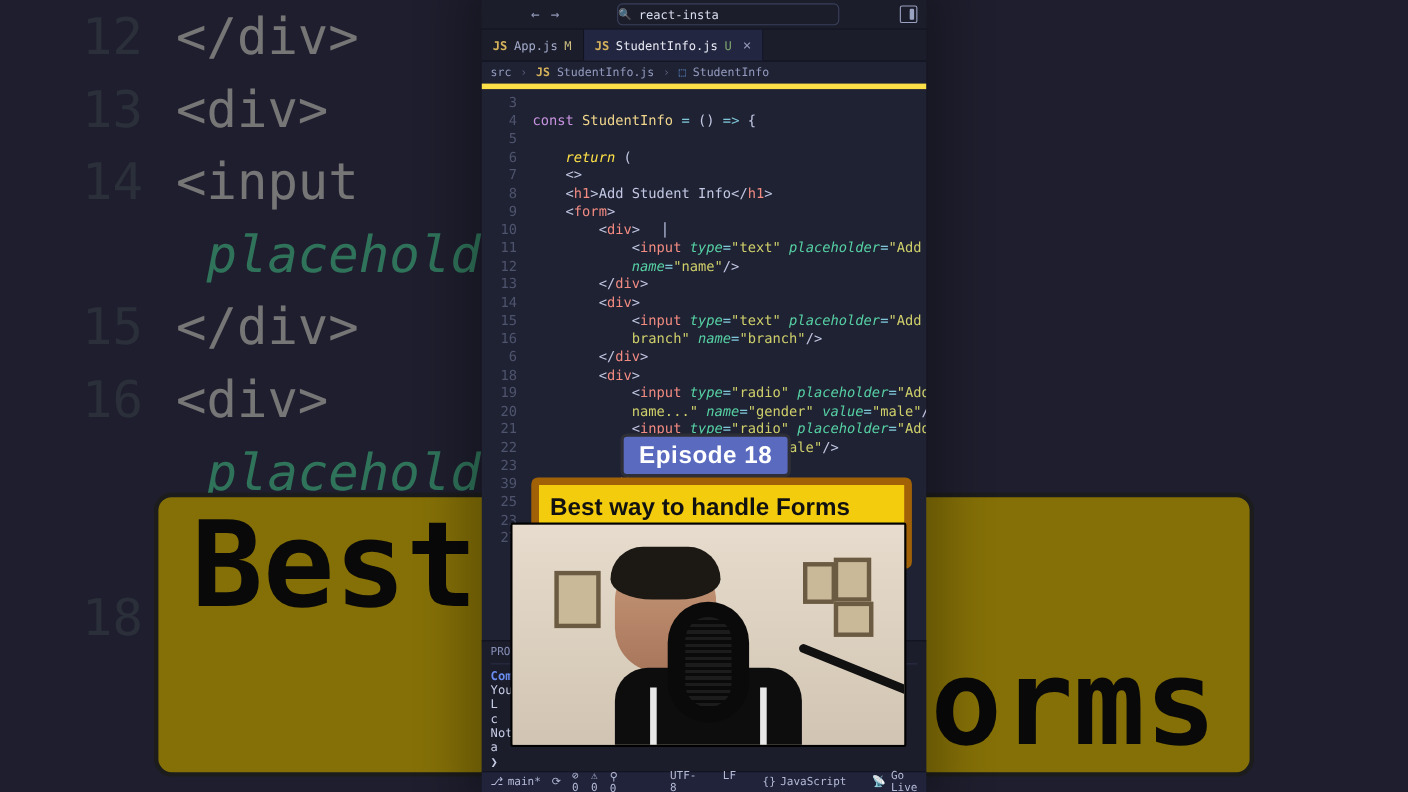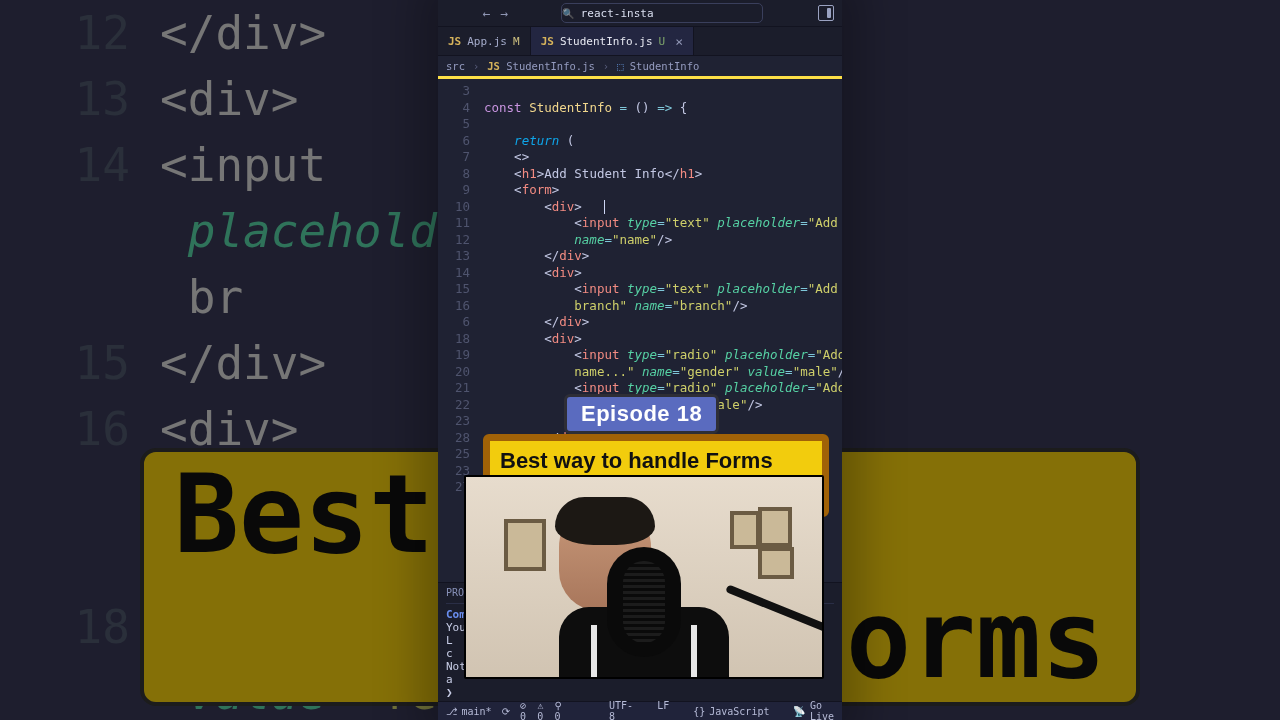--- a/index.html
+++ b/index.html
@@ -25,26 +25,26 @@
   .searchbox::before{content:"\1F50D";font-size:10px;opacity:.7;}
   .panel-icon{width:14px;height:14px;border:1px solid currentColor;border-radius:2px;display:inline-block;color:#9aa2c1;margin-left:10px;position:relative;}
   .panel-icon::after{content:"";position:absolute;right:2px;top:2px;bottom:2px;width:4px;background:currentColor;border-radius:1px;}
   .tabs { display:flex; height:28px; background:#1b1d2b; border-bottom:1px solid #121320; font-size:11px;}
   .tab  { display:flex; align-items:center; gap:6px; padding:0 10px; color:#a4abca; border-right:1px solid #121320;}
   .tab.active{ background:#232641; color:#e7e9f2;}
   .tab .ft { color:#d6b35b; font-weight:700;}
   .tab .m  { color:#cdbf7f;}
   .tab .u  { color:#7fa66c;}
   .tab .close{color:#9399b8;font-size:13px;margin-left:4px;line-height:1;}
-  .breadcrumb{height:20px;display:flex;align-items:center;gap:8px;padding:0 8px;font-size:10.5px;color:#959cc0;border-bottom:3px solid #fde047;}
+  .breadcrumb{height:20px;display:flex;align-items:center;gap:8px;padding:0 8px;font-size:10.5px;color:#959cc0;border-bottom:5px solid #fde047;}
   .breadcrumb .sep{color:#5a5f7d;}
   .editor { flex:1; display:flex; font-size:12.5px; line-height:16.5px; overflow:hidden;}
   .gutter { width:32px; text-align:right; padding:4px 8px 4px 0; color:#4f546e; user-select:none;}
   .code   { flex:1; padding:4px 0 4px 6px; white-space:pre; overflow:hidden;}
-  .kw{color:#c894e0;} .fn{color:#0ea5e9;font-style:italic;}
+  .kw{color:#c894e0;} .fn{color:#fde047;font-style:italic;}
   .cls{color:#f0d68c;} .op{color:#7fc7d9;} .pn{color:#c2c7e3;}
   .tg{color:#f28b82;} .at{color:#56d1a4;font-style:italic;} .st{color:#cecf6a;}
   .txt{color:#c2c7e3;}
   .cursor{display:inline-block;width:1px;height:14px;background:#cdd6f4;vertical-align:middle;}
   .terminal{font-size:11px;padding:4px 8px 2px;background:#1b1d2b;border-top:1px solid #121320;color:#c8cde6;}
   .terminal .hdr{display:flex;gap:14px;font-size:10px;color:#8790b7;text-transform:uppercase;border-bottom:1px solid #2a2e46;margin-bottom:4px;padding-bottom:2px;}
   .terminal .blue{color:#6a8ef0;font-weight:700;}
   .terminal .grn{color:#7cc96b;}
   .terminal .trash{float:right;color:#9aa2c1;font-size:12px;}
   .status{height:18px;background:#20233a;border-top:1px solid #121320;display:flex;align-items:center;font-size:10px;color:#b5bad6;padding:0 8px;gap:10px;}
@@ -68,21 +68,20 @@
 </style>
 </head>
 <body>
 
 <div class="bg">
   <div class="bg-code" id="bgcode">
       <div><span class="ln">12</span><span class="tag">&lt;/div&gt;</span></div>
       <div><span class="ln">13</span><span class="tag">&lt;div&gt;</span></div>
       <div><span class="ln">14</span><span class="tag">&lt;input</span></div>
       <div><span class="ln"></span><span class="tag">          </span><span class="attr">placeholder</span><span class="str">="Add </span></div>
-      <div><span class="ln"></span><span class="tag">  br</span></div>
       <div><span class="ln">15</span><span class="tag">&lt;/div&gt;</span></div>
       <div><span class="ln">16</span><span class="tag">&lt;div&gt;</span></div>
       <div><span class="ln"></span><span class="tag">          </span><span class="attr">placeholder</span><span class="str">="Add </span></div>
       <div><span class="ln"></span><span class="tag">  name..." </span><span class="attr">value</span><span class="str">="male"/&gt; Male</span></div>
       <div><span class="ln">18</span></div>
       <div><span class="ln"></span><span class="tag">                </span><span class="attr">value</span><span class="str">="female"/&gt;</span></div>
     </div>
 
   <div class="bg-banner">
     <span>Best wa</span>
@@ -142,21 +141,21 @@
         <div>14</div>
         <div>15</div>
         <div>16</div>
         <div>6</div>
         <div>18</div>
         <div>19</div>
         <div>20</div>
         <div>21</div>
         <div>22</div>
         <div>23</div>
-        <div>28</div>
+        <div>39</div>
         <div>25</div>
         <div>23</div>
         <div>27</div>
       </div>
     <div class="code" id="code"><div>&nbsp;</div><div><span class="kw">const</span> <span class="cls">StudentInfo</span> <span class="op">=</span> <span class="pn">() </span><span class="op">=&gt;</span> <span class="pn">{</span></div><div>&nbsp;</div><div>    <span class="fn">return</span> <span class="pn">(</span></div><div>    <span class="pn">&lt;&gt;</span></div><div>    <span class="pn">&lt;</span><span class="tg">h1</span><span class="pn">&gt;</span><span class="txt">Add Student Info</span><span class="pn">&lt;/</span><span class="tg">h1</span><span class="pn">&gt;</span></div><div>    <span class="pn">&lt;</span><span class="tg">form</span><span class="pn">&gt;</span></div><div>        <span class="pn">&lt;</span><span class="tg">div</span><span class="pn">&gt;</span>   <span class="cursor"></span></div><div>            <span class="pn">&lt;</span><span class="tg">input</span> <span class="at">type</span><span class="op">=</span><span class="st">"text"</span> <span class="at">placeholder</span><span class="op">=</span><span class="st">"Add name"</span></div><div>            <span class="at">name</span><span class="op">=</span><span class="st">"name"</span><span class="pn">/&gt;</span></div><div>        <span class="pn">&lt;/</span><span class="tg">div</span><span class="pn">&gt;</span></div><div>        <span class="pn">&lt;</span><span class="tg">div</span><span class="pn">&gt;</span></div><div>            <span class="pn">&lt;</span><span class="tg">input</span> <span class="at">type</span><span class="op">=</span><span class="st">"text"</span> <span class="at">placeholder</span><span class="op">=</span><span class="st">"Add</span></div><div>            <span class="st">branch"</span> <span class="at">name</span><span class="op">=</span><span class="st">"branch"</span><span class="pn">/&gt;</span></div><div>        <span class="pn">&lt;/</span><span class="tg">div</span><span class="pn">&gt;</span></div><div>        <span class="pn">&lt;</span><span class="tg">div</span><span class="pn">&gt;</span></div><div>            <span class="pn">&lt;</span><span class="tg">input</span> <span class="at">type</span><span class="op">=</span><span class="st">"radio"</span> <span class="at">placeholder</span><span class="op">=</span><span class="st">"Add</span></div><div>            <span class="st">name..."</span> <span class="at">name</span><span class="op">=</span><span class="st">"gender"</span> <span class="at">value</span><span class="op">=</span><span class="st">"male"</span><span class="pn">/&gt;</span></div><div>            <span class="pn">&lt;</span><span class="tg">input</span> <span class="at">type</span><span class="op">=</span><span class="st">"radio"</span> <span class="at">placeholder</span><span class="op">=</span><span class="st">"Add</span></div><div>            <span class="st">name..." </span><span class="at">value</span><span class="op">=</span><span class="st">"female"</span><span class="pn">/&gt;</span></div><div>&nbsp;</div><div>        <span class="pn">&lt;/</span><span class="tg">div</span><span class="pn">&gt;</span></div><div>&nbsp;</div><div>&nbsp;</div><div>&nbsp;</div></div>
   </div>
 
   <div class="terminal">
     <div class="hdr">
       <span>PRO</span>

